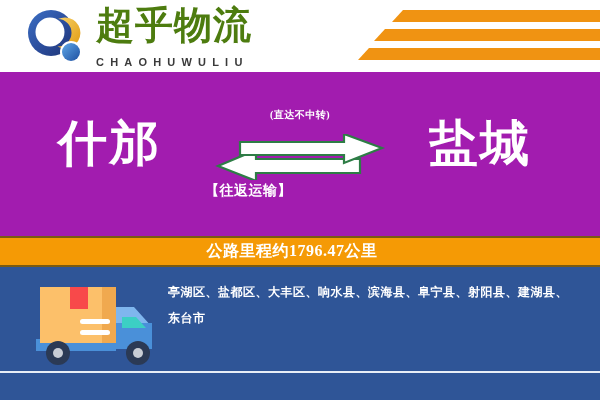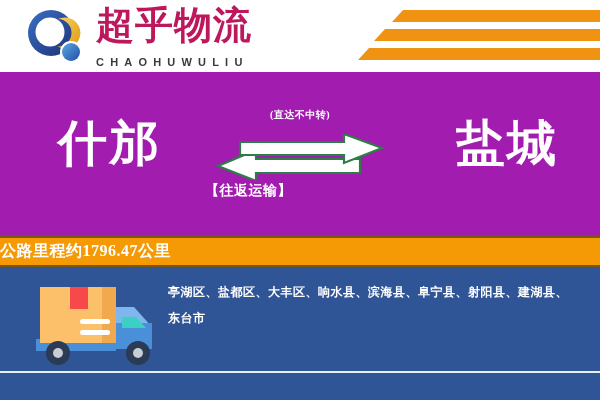--- a/index.html
+++ b/index.html
@@ -22,21 +22,21 @@
   .logo-mark{
     position:absolute;left:26px;top:9px;width:58px;height:56px;
   }
   .logo-mark svg{display:block;width:58px;height:56px;}
 
   .logo-text-wrap{
     position:absolute;left:96px;top:4px;width:270px;height:64px;
   }
   .logo-cn{
     font-family:"DejaVu Sans","Liberation Sans",sans-serif;
-    font-size:38px;font-weight:bold;color:#be185d;
+    font-size:38px;font-weight:bold;color:#4d7c0f;
     letter-spacing:1px;line-height:42px;
     white-space:nowrap;
   }
   .logo-en{
     font-family:"Liberation Sans","DejaVu Sans",sans-serif;
     font-size:11px;font-weight:bold;color:#3a3a3a;
     letter-spacing:6.2px;line-height:14px;
     margin-top:9px;white-space:nowrap;
   }
 
@@ -58,21 +58,21 @@
     position:absolute;left:0;top:72px;width:600px;height:165px;
     background:#a21caf;
   }
   .city{
     position:absolute;top:44px;
     font-family:"Liberation Serif","DejaVu Serif",serif;
     font-size:49px;font-weight:bold;color:#ffffff;
     letter-spacing:2px;line-height:56px;white-space:nowrap;
   }
   .city-origin{left:58px;}
-  .city-dest{right:42px;text-align:right;}
+  .city-dest{right:69px;text-align:right;}
 
   .arrow-block{
     position:absolute;left:205px;top:36px;width:190px;height:110px;
   }
   .arrow-note-top{
     position:absolute;left:0;top:0;width:190px;text-align:center;
     font-family:Liberation Serif, serif;
     font-size:10px;font-weight:bold;color:#ffffff;
     letter-spacing:0.5px;white-space:nowrap;
   }
@@ -87,21 +87,21 @@
     letter-spacing:0.5px;white-space:nowrap;
   }
 
   
   .infobar{
     position:absolute;left:0;top:236px;width:600px;height:31px;
     background:#F59A05;
     border-top:2px solid #7a5a12;
     border-bottom:2px solid #7a5a12;
     box-sizing:border-box;
-    display:flex;align-items:center;justify-content:space-between;
+    display:flex;align-items:center;justify-content:center;
   }
   .infobar-text{
     font-family:"Liberation Serif","DejaVu Serif",serif;
     font-size:16px;font-weight:bold;color:#ffffff;
     letter-spacing:0.5px;white-space:nowrap;
   }
   .infobar-gap{display:inline-block;width:16px;}
 
   
   .bottom{

